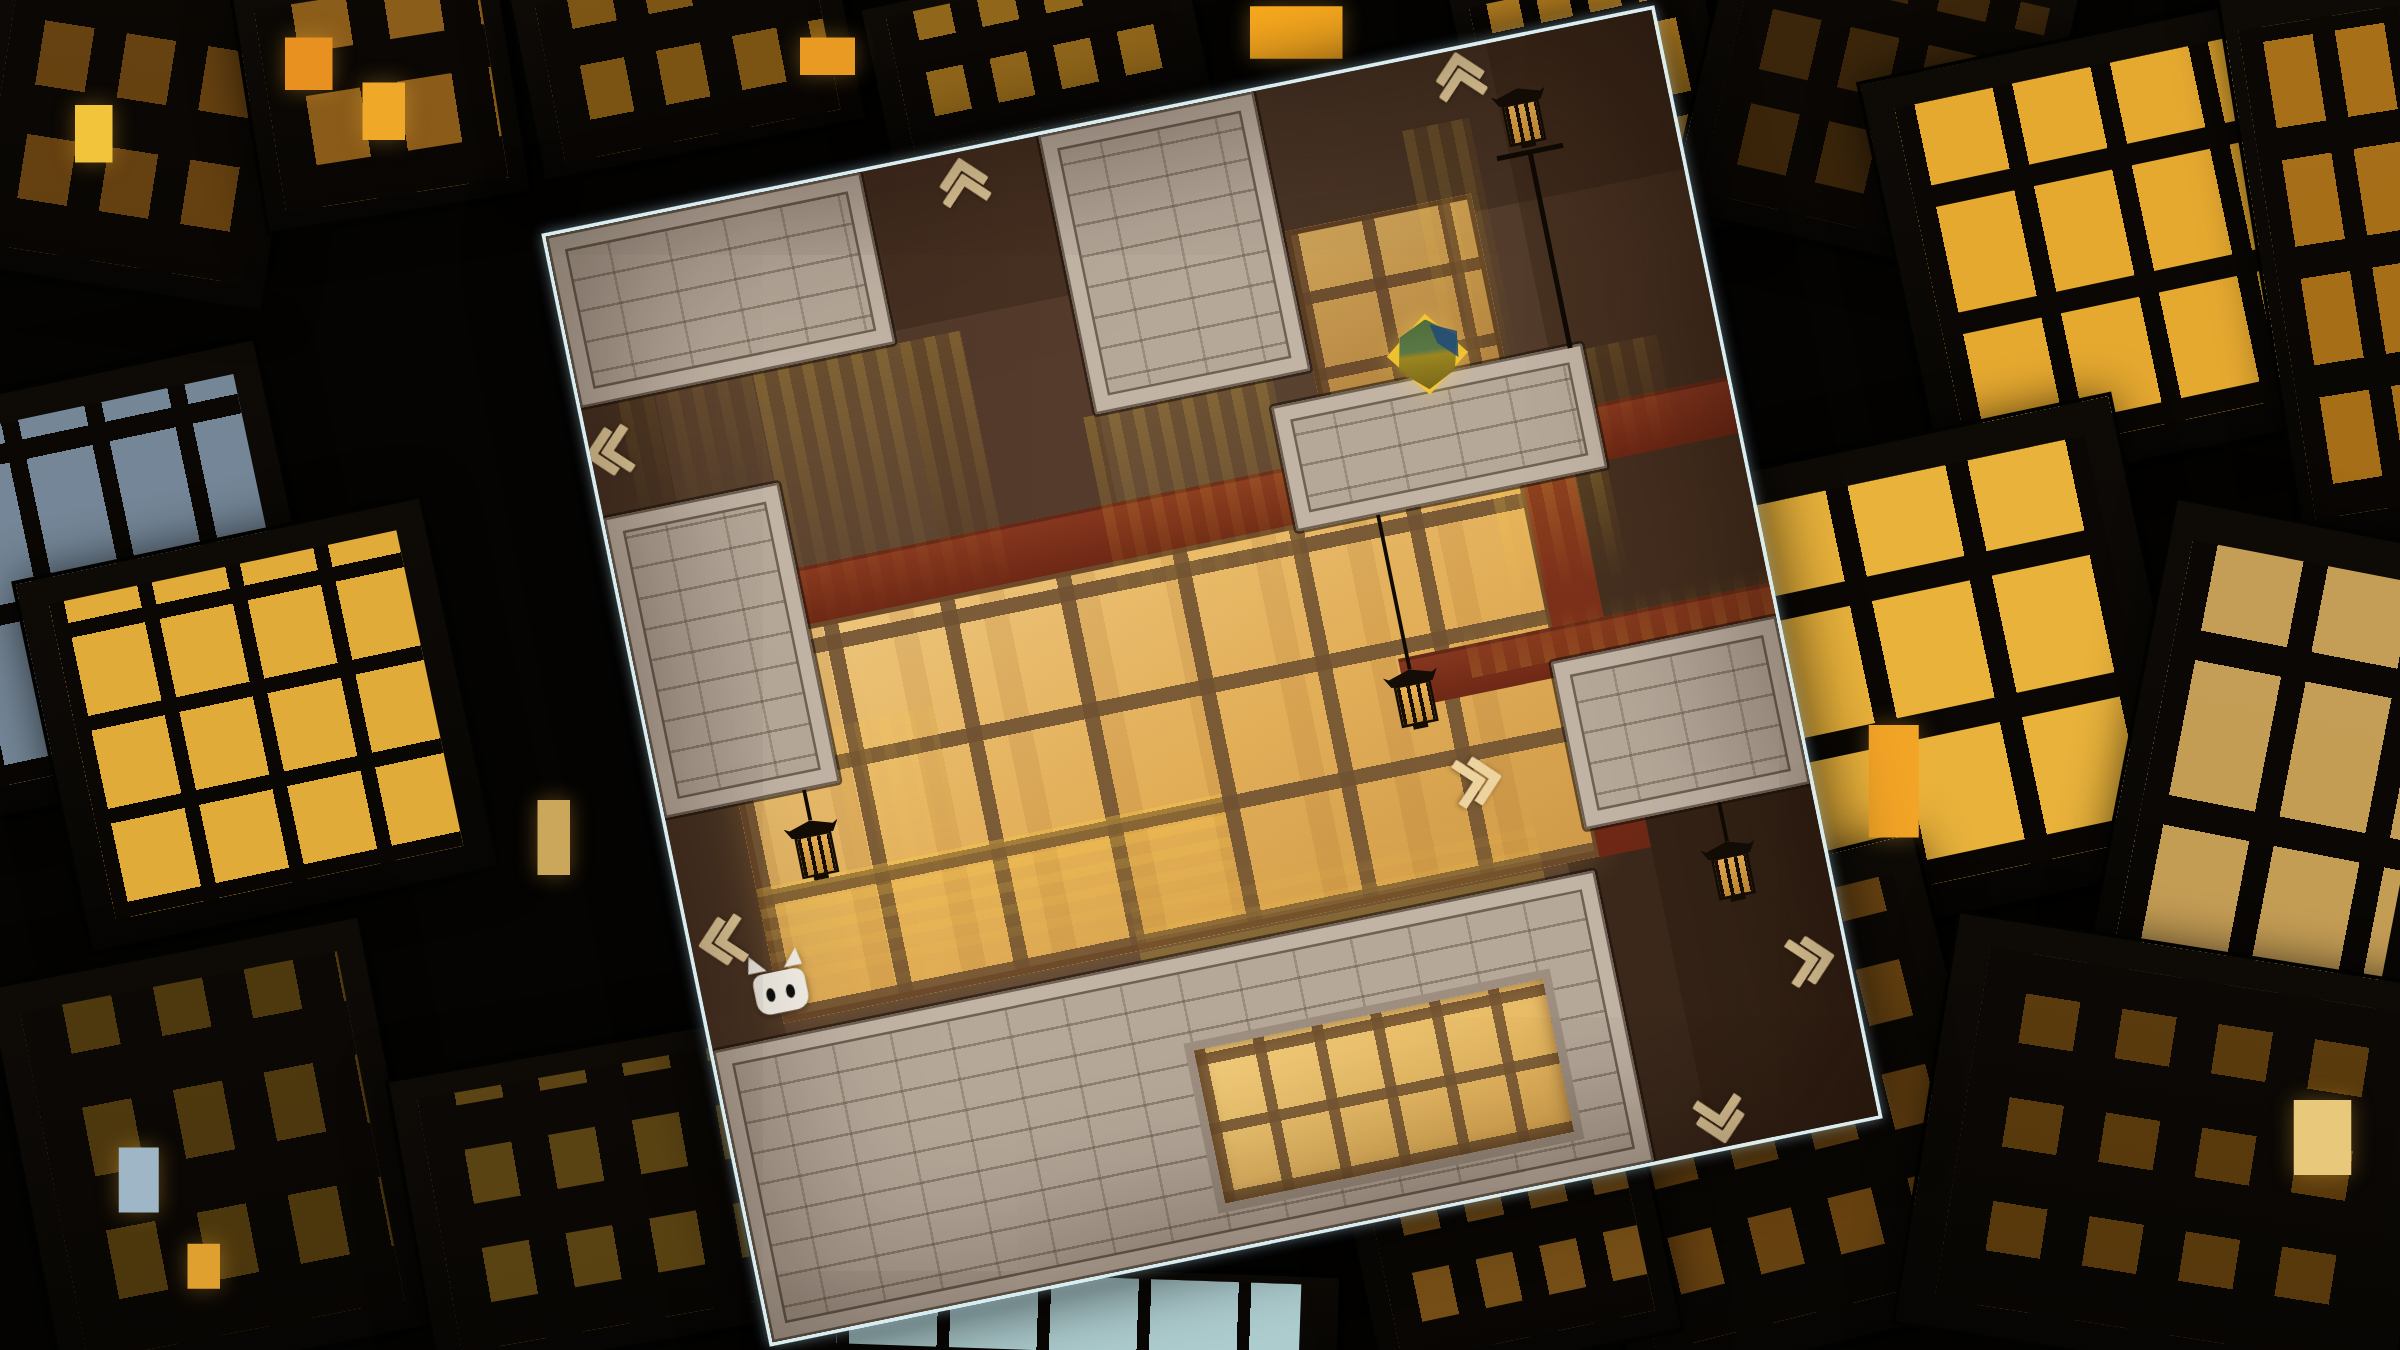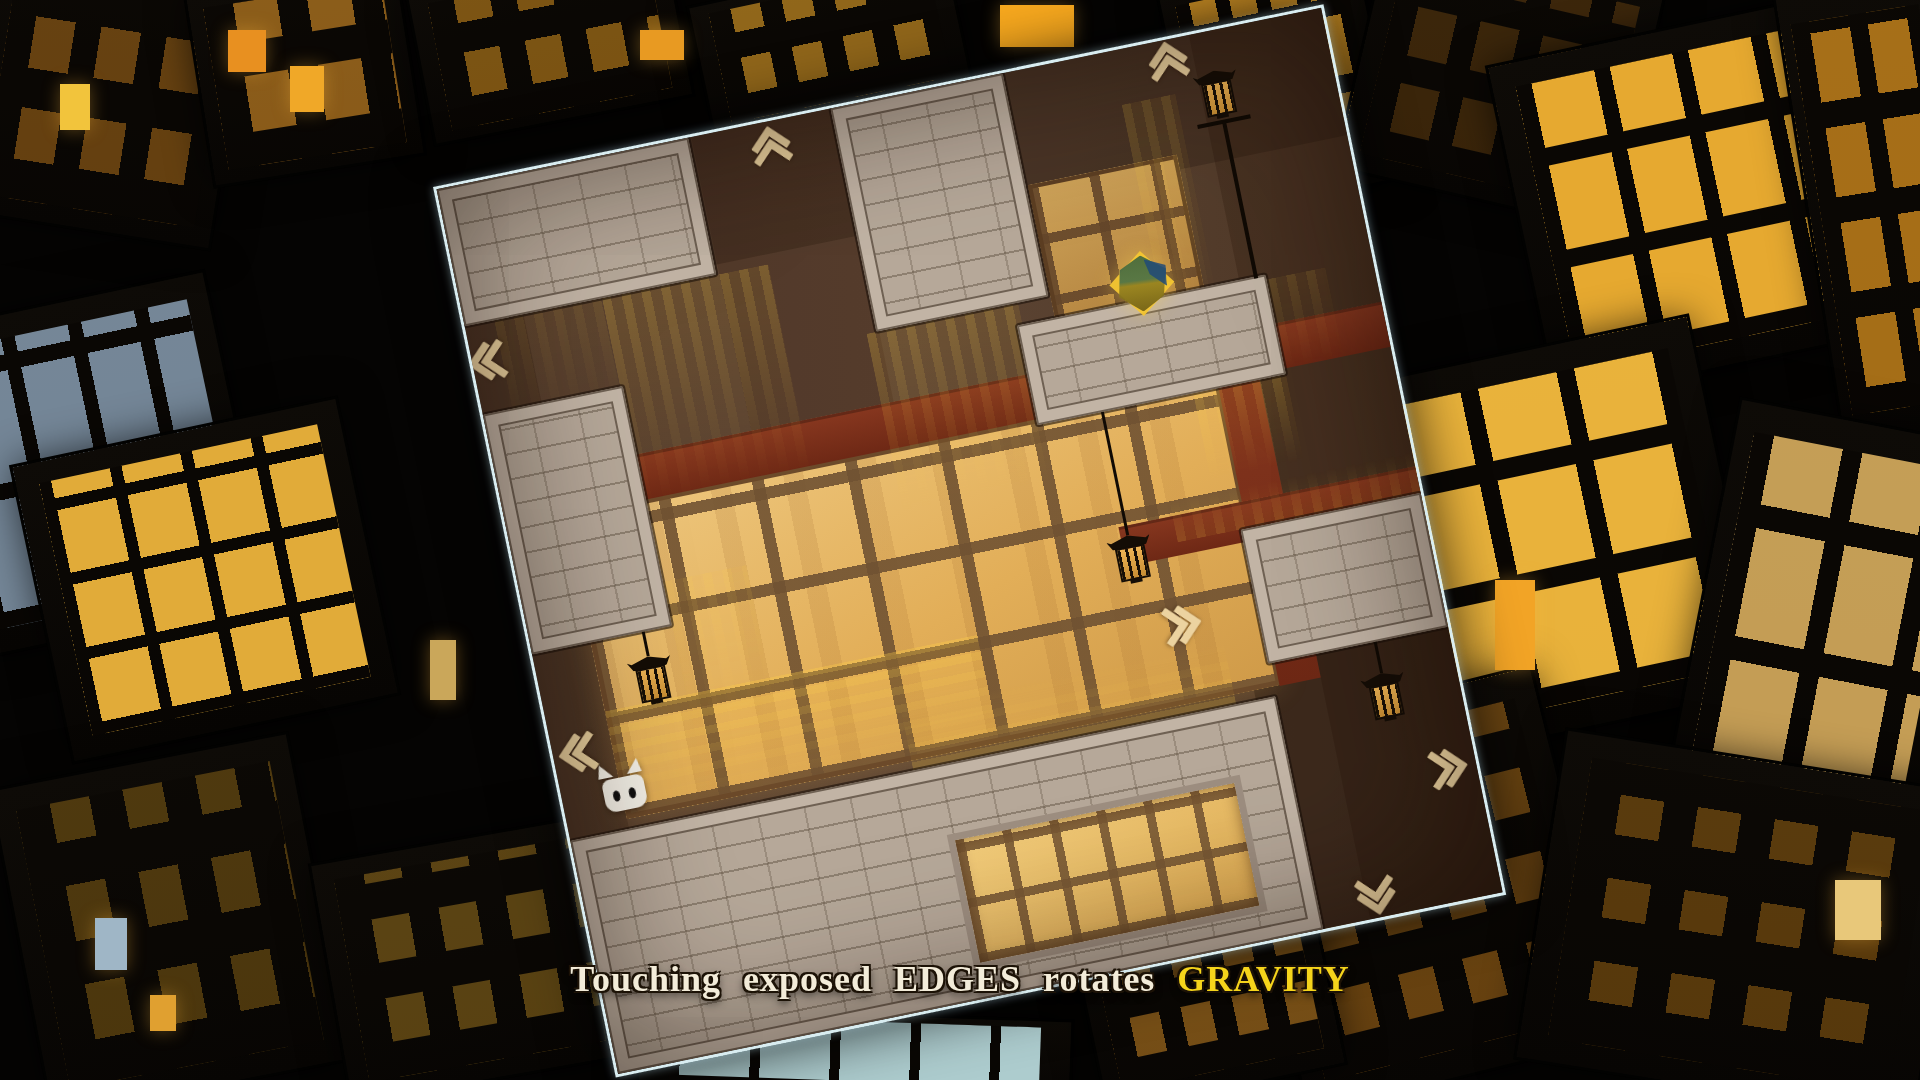--- a/index.html
+++ b/index.html
@@ -264,14 +264,13 @@
       <div class="chv" style="left: 854px; top: 749px; transform: rotate(90deg);">
         <i class="c1"></i>
         <i class="c2"></i>
       </div>
       <div class="chv" style="left: 764px; top: 860px; transform: rotate(180deg);">
         <i class="c1"></i>
         <i class="c2"></i>
       </div>
       <div class="vig"></div>
     </div>
-  <div id="banner"><span style="color: rgb(243, 236, 217);">Touching exposed </span><span style="color: rgb(243, 236, 217);">EDGES</span><span style="color: rgb(243, 236, 217);"> rotates </span><span style="color: rgb(245, 212, 27);">GRAVITY</span></div>
 </div>
 
 </body></html>

